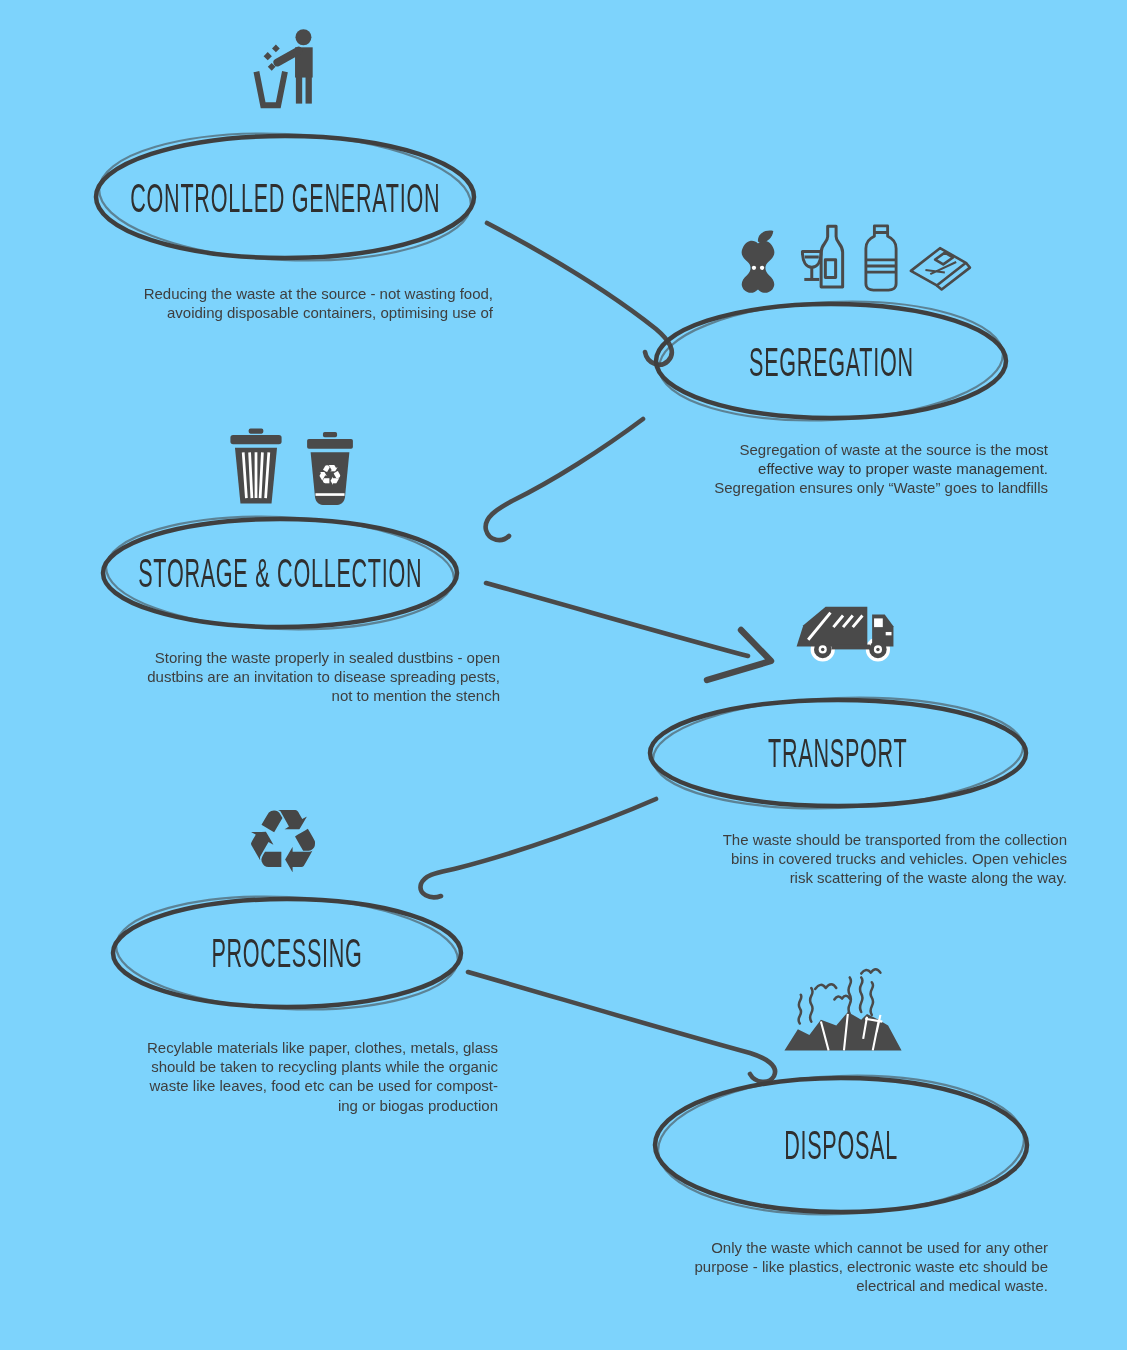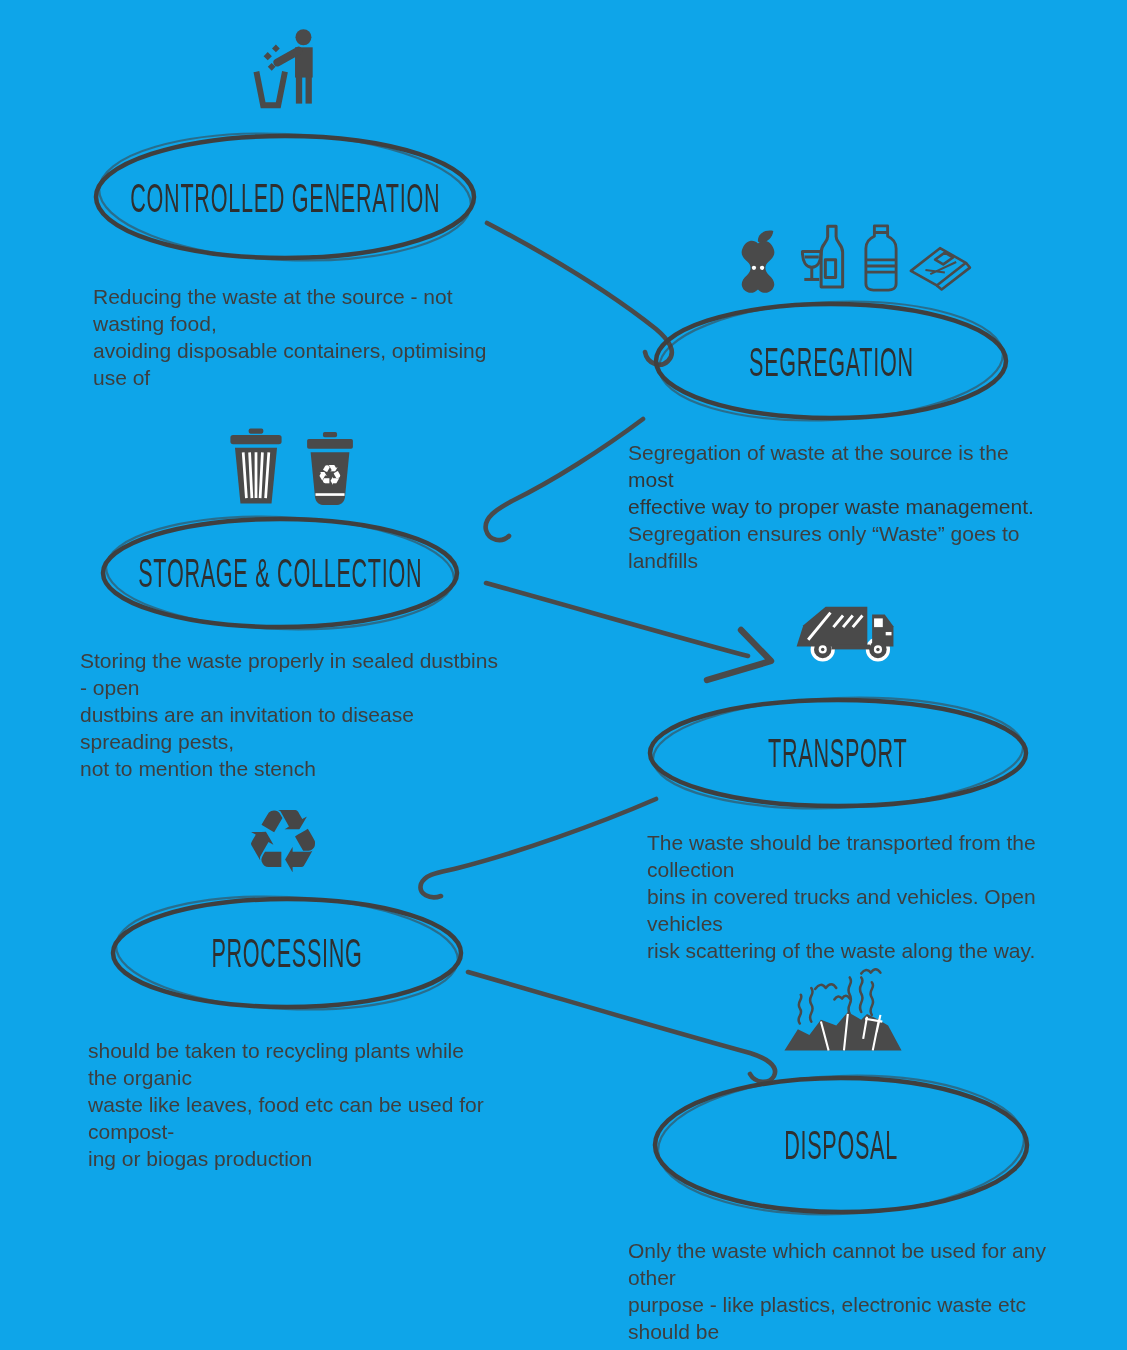--- a/index.html
+++ b/index.html
@@ -1,36 +1,36 @@
 <!DOCTYPE html>
 <html><head>
 <meta charset="utf-8">
 <style>
   html,body { margin:0; padding:0; background:#ffffff; }
   .canvas {
-    position:relative; width:1127px; height:1350px; background:#0ea5e9;
+    position:relative; width:1127px; height:1350px; background:#7dd3fc;
     font-family:"Liberation Sans", sans-serif; overflow:hidden;
   }
   .arrows { position:absolute; left:0; top:0; pointer-events:none; }
   .arrows path { stroke:#4a4a4a; fill:none; stroke-linecap:round; stroke-linejoin:round; }
   .flowline { stroke-width:4.6px; }
   .arrowhead { stroke-width:6.4px; }
   .ellipse { position:absolute; }
   .ellipse ellipse { fill:none; stroke:#3f3f3f; }
   .stage-title {
     position:absolute; display:flex; align-items:center; justify-content:center;
     color:#2f2f2f; white-space:nowrap;
   }
   .stage-title .t {
     display:inline-block; font-size:30px; font-weight:400; letter-spacing:1px;
     transform:scale(0.72,1.38); transform-origin:center;
   }
   .desc {
-    position:absolute; color:#3e3e3e; font-size:21px; line-height:1.28;
-    text-align:left;
+    position:absolute; color:#3e3e3e; font-size:15px; line-height:1.28;
+    text-align:right;
   }
   .desc b { font-weight:normal; color:#353535;margin-top:20px; }
   .icon { position:absolute; }
   .icon svg { display:block; }
   .glyph-recycle {
     position:absolute; color:#464646; font-family:"DejaVu Sans", sans-serif;
     font-size:88px; line-height:1; text-align:center;
   }
 </style>
 </head>
@@ -191,20 +191,21 @@
   <div class="glyph-recycle" style="left:238px;top:798px;width:90px;height:92px">♻</div>
 
   <svg class="ellipse" style="left:107px;top:893px" width="361" height="120" viewBox="0 0 361 120">
     <ellipse cx="180" cy="60" rx="174" ry="54" stroke-width="4.5"></ellipse>
     <ellipse cx="180" cy="60" rx="171" ry="56" stroke-width="2.2" opacity="0.55" transform="rotate(2.5 180 60)"></ellipse>
   </svg>
   <div class="stage-title" style="left:107px;top:893px;width:361px;height:120px">
     <span class="t">PROCESSING</span>
   </div>
   <div class="desc" style="left:88px;top:1038px;width:410px">
+    <div>Recylable materials like paper, clothes, metals, glass</div>
     <div>should be taken to recycling plants while the organic</div>
     <div>waste like leaves, food etc can be used for compost-</div>
     <div>ing or biogas production</div>
   </div>
 
   <div class="icon" style="left:780px;top:964px;width:126px;height:96px">
     <svg width="126" height="96" viewBox="0 0 130 100">
       <g fill="none" stroke="#4a4a4a" stroke-width="2.6" stroke-linecap="round">
         <path d="M20,62 c-5,-7 5,-9 0,-16 c-4,-7 4,-9 1,-14"></path>
         <path d="M32,60 c-5,-8 5,-10 0,-18 c-5,-8 5,-10 0,-17"></path>

